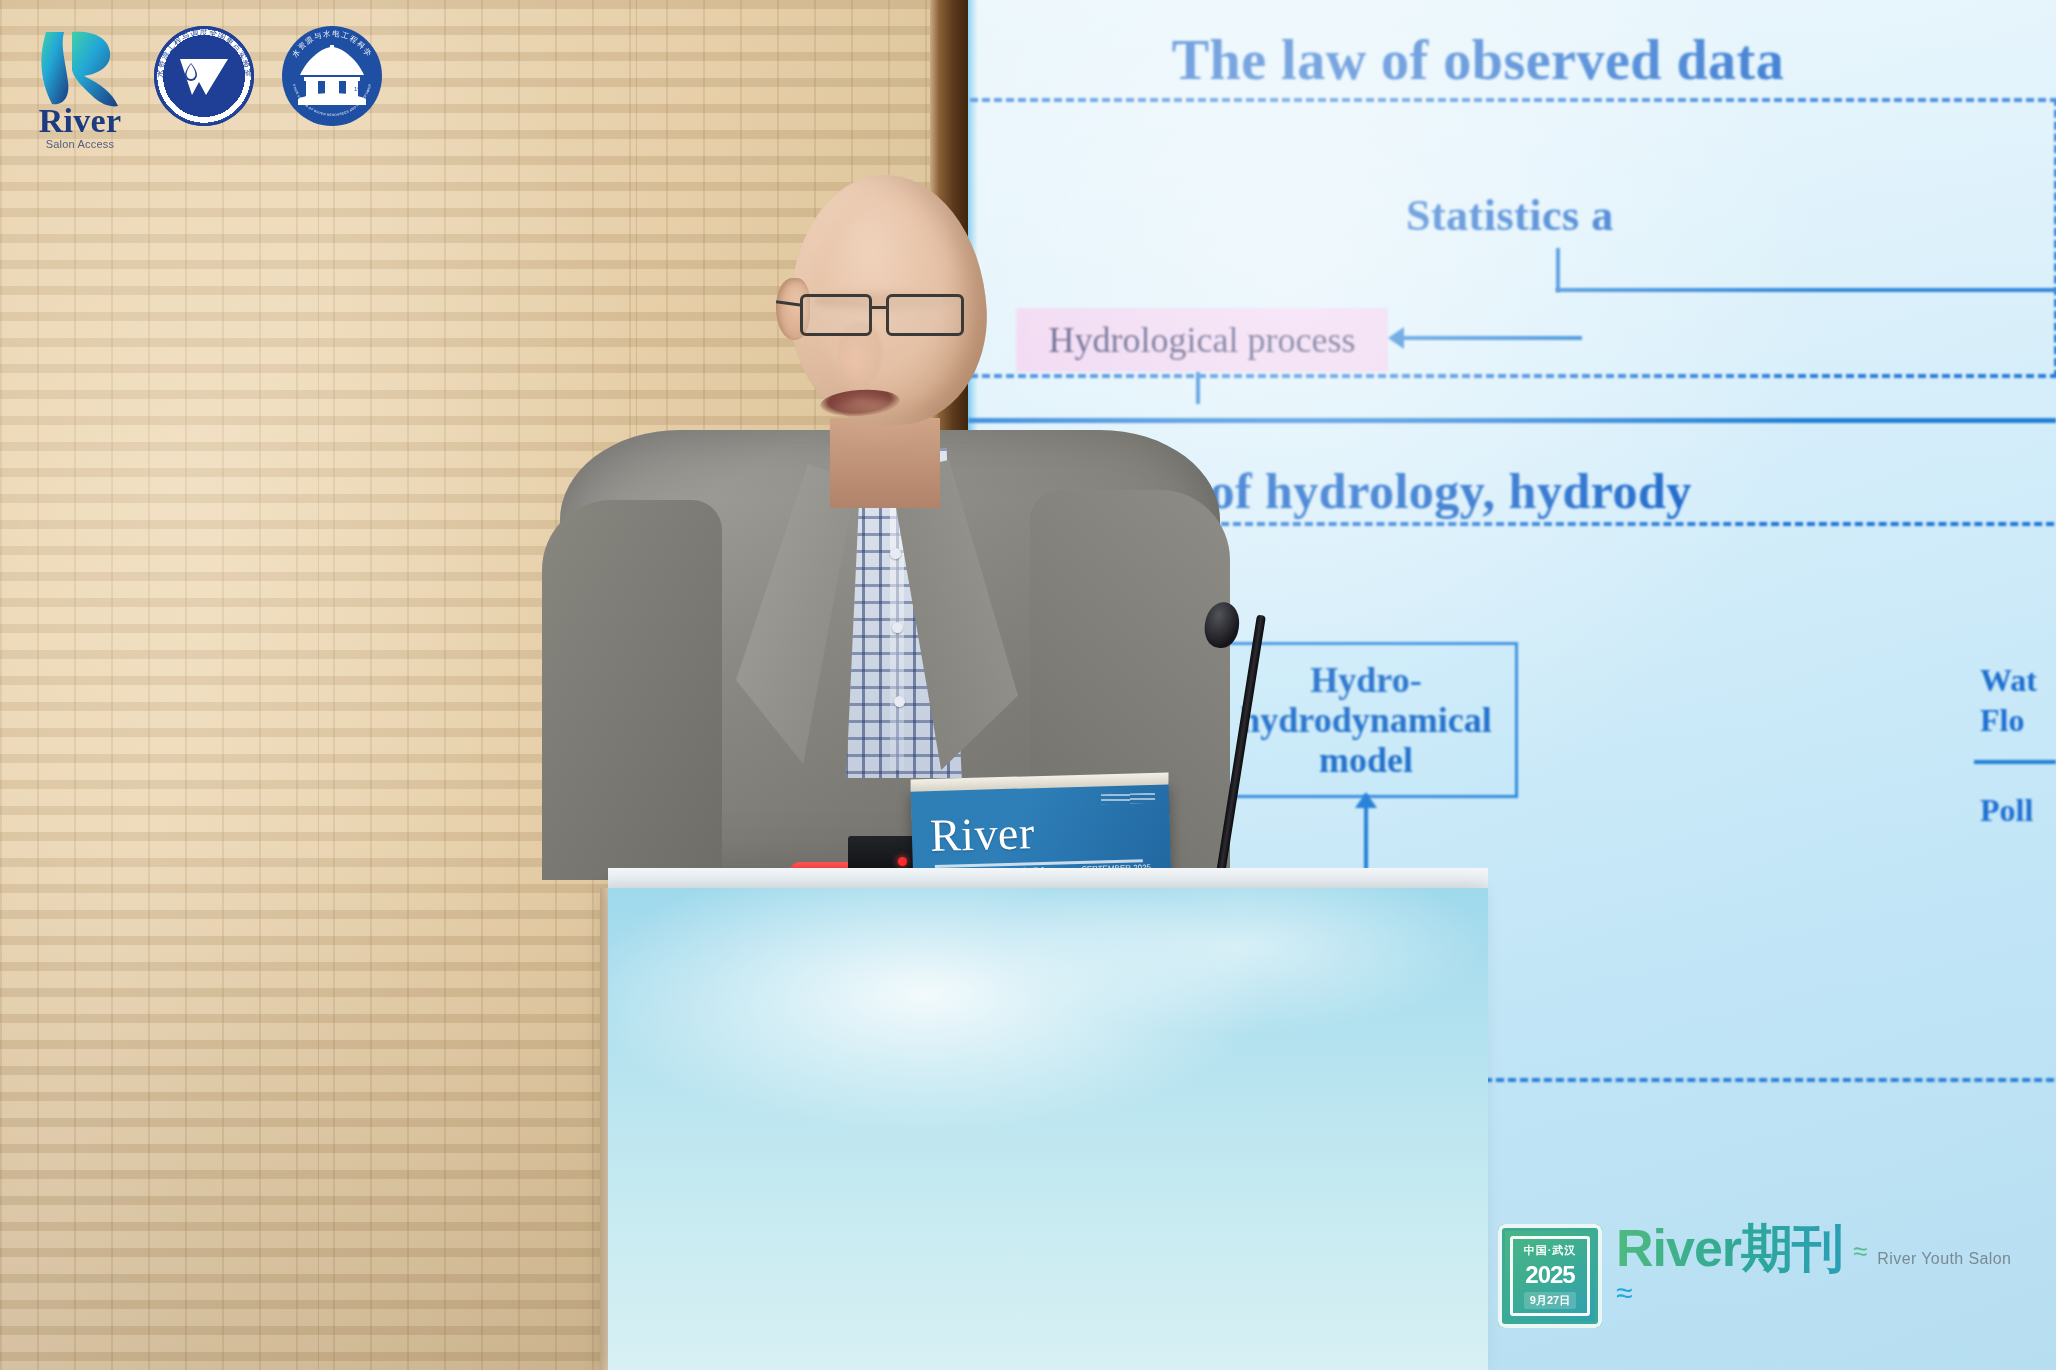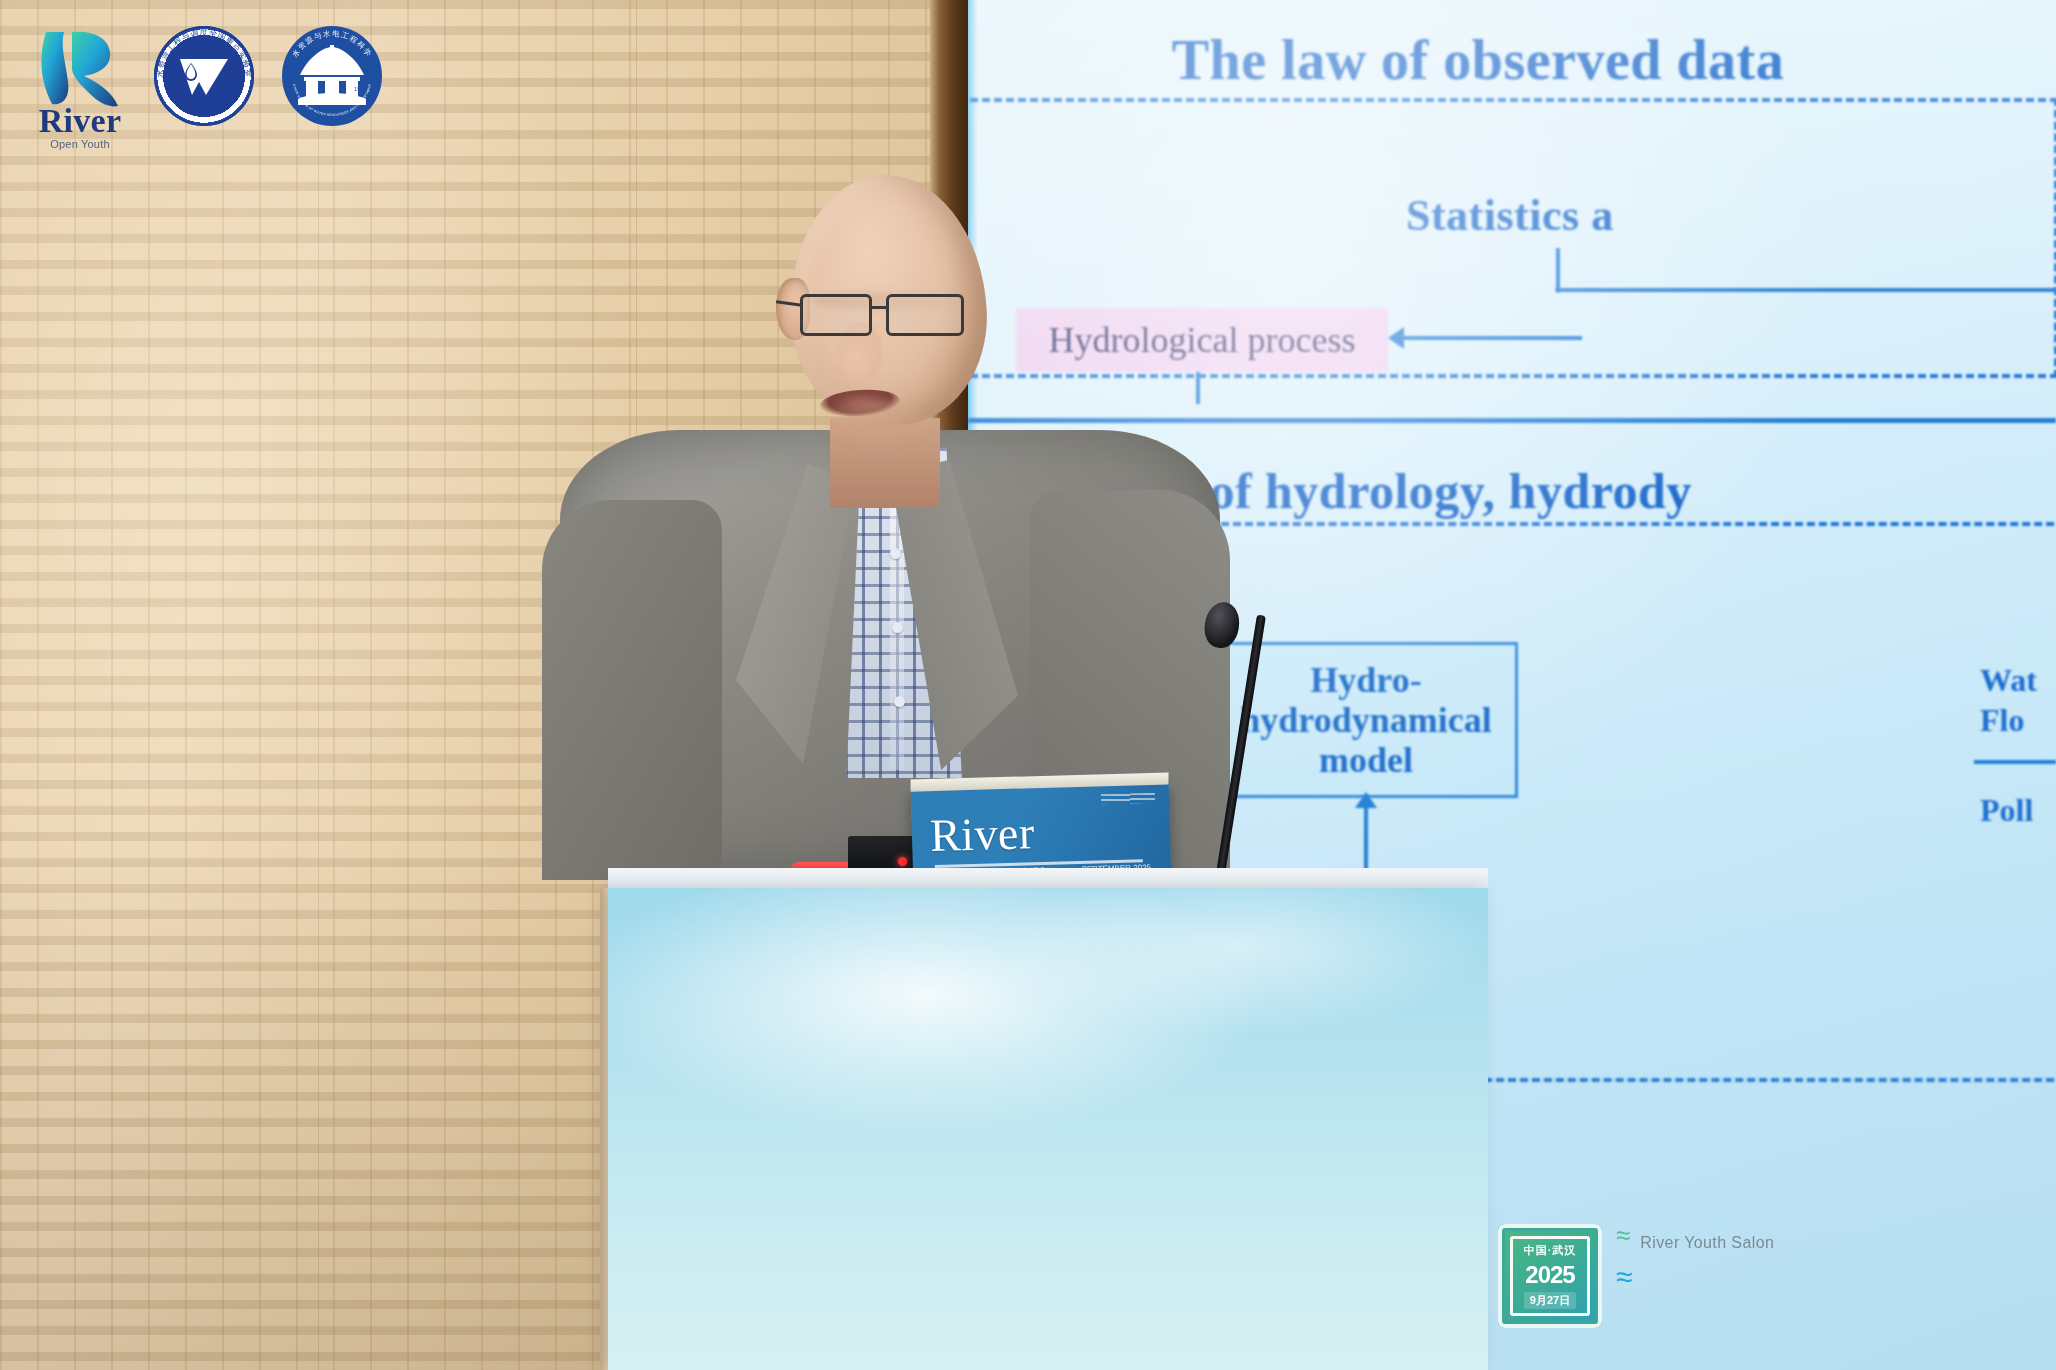--- a/index.html
+++ b/index.html
@@ -387,21 +387,21 @@
           <linearGradient id="rg" x1="0" y1="0" x2="1" y2="1">
             <stop offset="0" stop-color="#3fd0a8"></stop>
             <stop offset="38%" stop-color="#22a7d6"></stop>
             <stop offset="100%" stop-color="#1d3b80"></stop>
           </linearGradient>
         </defs>
         <path d="M16 6 C10 26 8 50 22 78 C34 80 40 70 38 56 C36 38 30 20 34 6 Z" fill="url(#rg)"></path>
         <path d="M42 6 C60 4 78 10 80 26 C82 42 66 48 54 50 C70 58 82 66 88 80 C78 82 68 76 58 66 C50 58 44 52 42 44 Z" fill="url(#rg)"></path>
       </svg>
       <div class="rname">River</div>
-      <div class="rsub">Open Youth</div>
+      <div class="rsub">Salon Access</div>
     </div>
 
     <div class="seal s1">
       <svg class="ring-txt" viewBox="0 0 100 100">
         <defs>
           <path id="ring1" d="M50,50 m-41,0 a41,41 0 1,1 82,0 a41,41 0 1,1 -82,0"></path>
           <path id="ring1b" d="M50,50 m-41,0 a41,41 0 1,0 82,0 a41,41 0 1,0 -82,0"></path>
         </defs>
         <text font-size="8.2" fill="#1f3f96" font-family="DejaVu Sans, sans-serif" letter-spacing="0.6">
           <textPath href="#ring1" startOffset="25%" text-anchor="middle">水资源工程与调度全国重点实验室</textPath>
@@ -500,20 +500,21 @@
   <div class="evbadge">
     <div class="ev-stamp">
       <div class="inner">
         <div class="city">中国·武汉</div>
         <div class="yr">2025</div>
         <div class="date">9月27日</div>
       </div>
     </div>
     <div class="ev-right">
       <div class="ev-line1">
+        <span class="ev-cn1">River期刊</span>
         <span class="ev-wave">≈</span>
         <span class="ev-en">River Youth Salon</span>
       </div>
       <div class="ev-line2">
         <span class="ev-wave2">≈</span>
       </div>
     </div>
   </div>
 
 </div>

